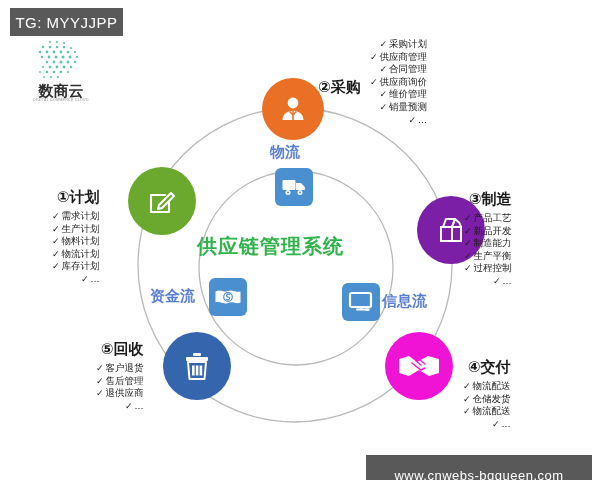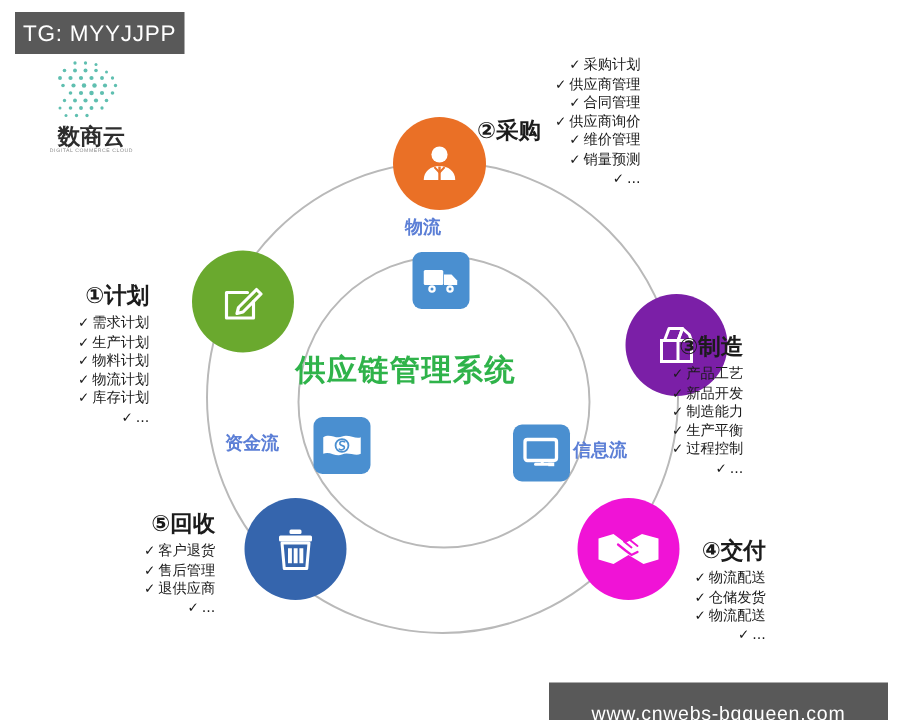--- a/index.html
+++ b/index.html
@@ -53,21 +53,21 @@
   
   .tile{
     position:absolute;width:38px;height:38px;border-radius:6px;
     background:#4a8fd0;display:flex;align-items:center;justify-content:center;
   }
   #tile-logistics{left:275px;top:168px;}
   #tile-capital  {left:209px;top:278px;}
   #tile-info     {left:342px;top:283px;}
 
   .flow-label{
-    position:absolute;color:#5c7fd6;font-weight:bold;font-size:12px;
+    position:absolute;color:#5c7fd6;font-weight:bold;font-size:15px;
     white-space:nowrap;font-family:"DejaVu Sans","Liberation Sans",sans-serif;
   }
   #label-logistics{left:270px;top:143px;}
   #label-capital  {left:150px;top:287px;}
   #label-info     {left:382px;top:292px;}
 
   
   #center-title{
     position:absolute;left:197px;top:233px;width:196px;text-align:left;
     color:#2fb34a;font-weight:bold;font-size:20px;letter-spacing:1px;
@@ -82,21 +82,21 @@
   }
   .block ul{list-style:none;margin:0;padding:0;}
   .block li{
     font-size:9.5px;color:#1b1b1b;white-space:nowrap;line-height:11.6px;
     font-family:"DejaVu Sans","Liberation Sans",sans-serif;
   }
   .block li .ck{color:#1b1b1b;font-size:9px;margin-right:2px;}
 
   #block-plan     {left:52px; top:188px;}
   #block-purchase {left:370px;top:38px;}
-  #block-manufact {left:448px;top:190px;margin-top:32px;}
+  #block-manufact {left:464px;top:190px;}
   #block-deliver  {left:463px;top:358px;}
   #block-recycle  {left:96px; top:340px;}
 
   #title-purchase{position:absolute;left:318px;top:78px;font-size:15px;font-weight:bold;color:#1b1b1b;white-space:nowrap;font-family:"DejaVu Sans","Liberation Sans",sans-serif;}
 </style>
 </head>
 <body>
 
 <div id="stage">
 

